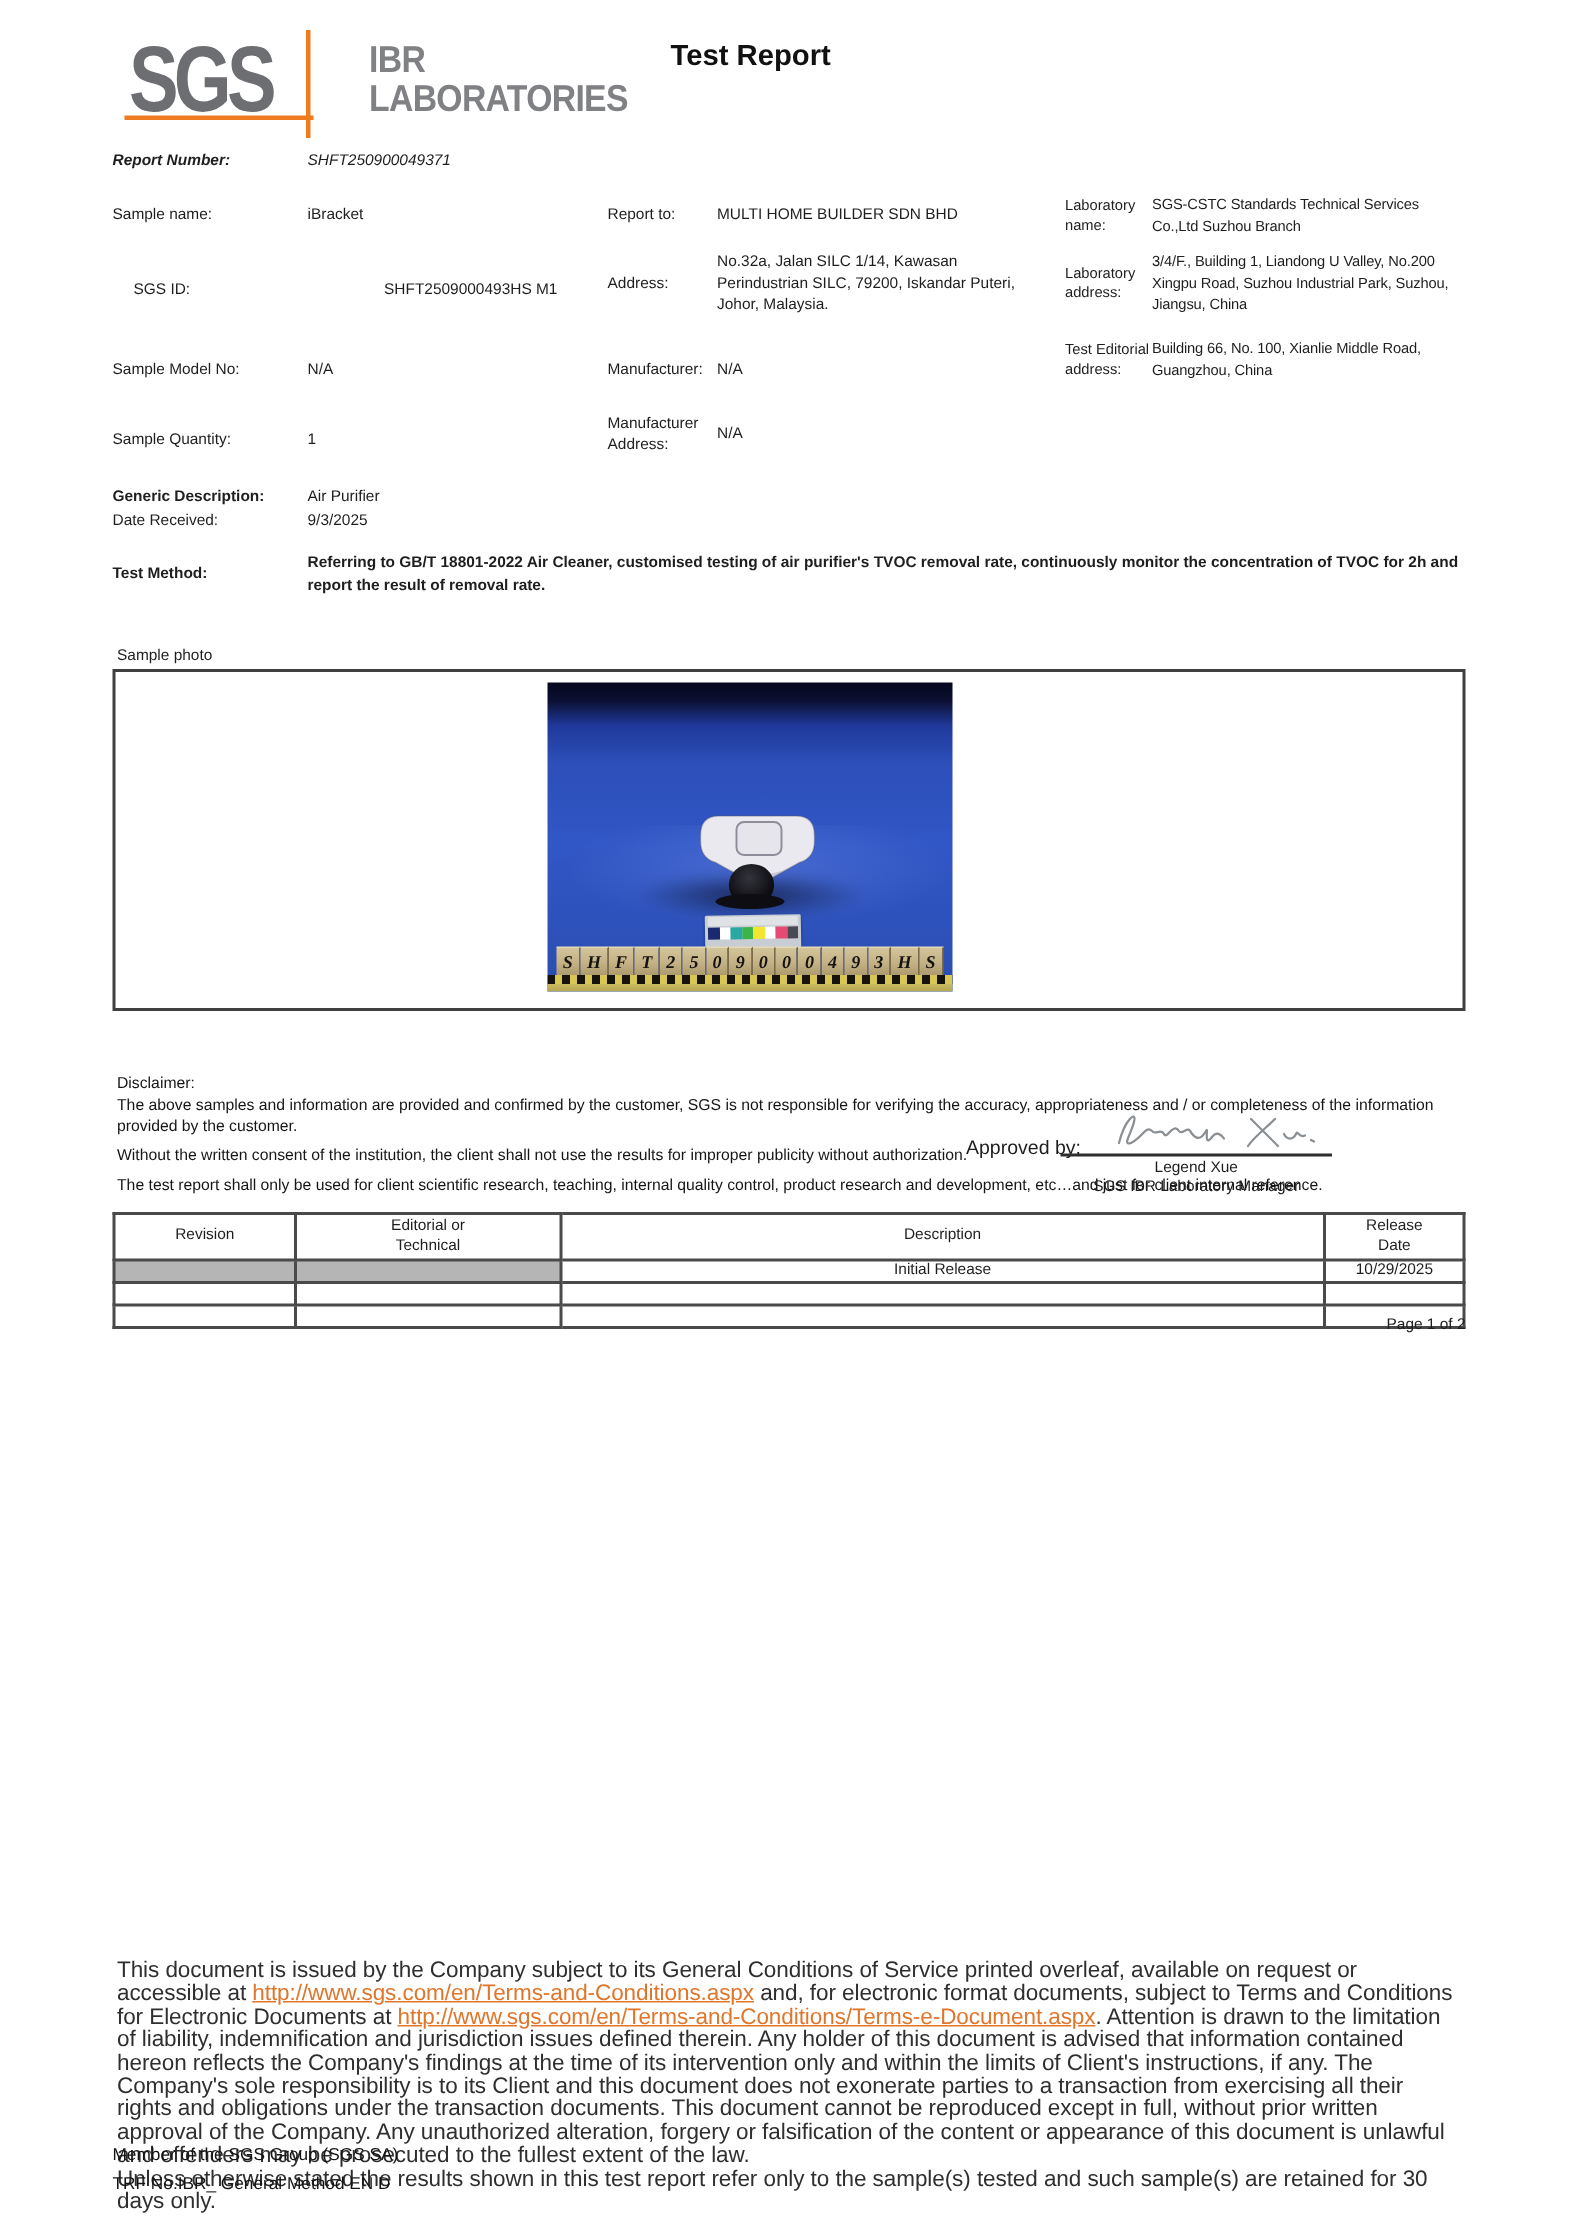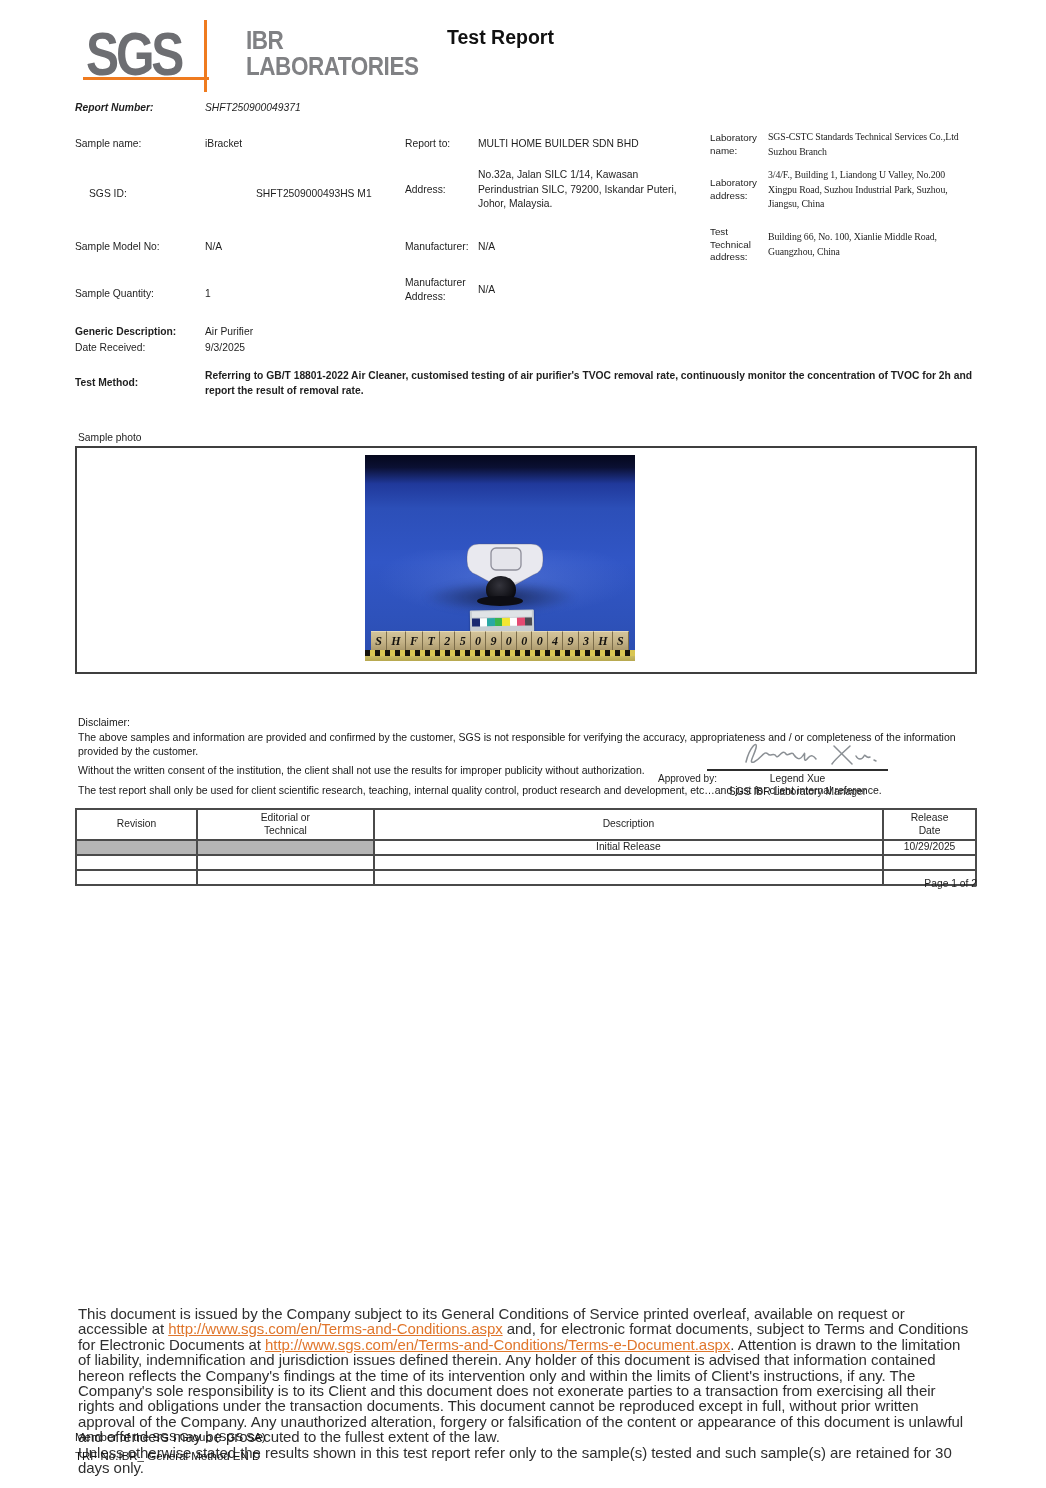--- a/index.html
+++ b/index.html
@@ -15,21 +15,21 @@
   .ibr-block { position:absolute; left:246px; top:27px; color:#808184; font-weight:bold;
                font-size:25px; line-height:26px; letter-spacing:-.5px; transform:scaleX(.9); transform-origin:left top; }
   .doc-title { position:absolute; left:447px; top:26px; font-size:19.5px; font-weight:bold; color:#111; }
 
   
   .row { position:absolute; display:flex; align-items:center; font-size:10.3px; line-height:14px; }
   .row .lbl { flex-shrink:0; }
   .lblL { width:130px; }
   .lblM { width:73px; }
   .lblR { width:58px; font-size:9.8px; line-height:12.5px; }
-  .valR { width:205px; font-size:9.8px; line-height:14.5px; letter-spacing:-.1px;font-family:Liberation Serif, serif; }
+  .valR { width:205px; font-size:9.8px; line-height:14.5px; letter-spacing:-.1px; }
   .valM { width:222px; line-height:14.5px; }
   .bold { font-weight:bold; }
   .tm-val { width:772px; font-weight:bold; line-height:15px; }
 
   
   .photo-label { position:absolute; left:78px; top:432px; font-size:10.3px; }
   .photo-box { position:absolute; left:75px; top:446px; width:902px; height:228px;
                border:2px solid #3f3f3f; background:#fff; }
   .photo { position:absolute; left:288px; top:7px; width:270px; height:206px; overflow:hidden;
            background:linear-gradient(180deg,#05071c 0%,#0b1033 6%,#20399b 14%,#2c4fb8 26%,#3156c6 52%,#2e52bb 78%,#2b4dae 100%); }
@@ -56,21 +56,21 @@
                  background:repeating-linear-gradient(90deg,#15130c 0 5px,#d9c653 5px 10px); }
   .tape-lower { position:absolute; left:0; top:201px; width:270px; height:5px;
                 background:linear-gradient(180deg,#c9ba62,#b7a84f); }
 
   
   .disclaimer { position:absolute; left:78px; top:715px; width:898px; font-size:10.5px; line-height:14.5px; color:#161616; }
   .disclaimer .p2 { margin-top:4px; }
   .disclaimer .p3 { margin-top:6px; }
 
   
-  .approved-by { position:absolute; left:644px; top:773px; font-size:10px;margin-left:14px; }
+  .approved-by { position:absolute; left:644px; top:757px; font-size:13px; }
   .sig-line { position:absolute; left:707px; top:769px; width:181px; height:1.5px; background:#2e2e2e; }
   .signature { position:absolute; left:740px; top:736px; }
   .approver-name { position:absolute; left:707px; top:773px; width:181px; text-align:center; font-size:10.3px; }
   .approver-title { position:absolute; left:697px; top:786px; width:201px; text-align:center; font-size:10.3px; }
 
   
   .rev-table { position:absolute; left:75px; top:808px; width:902px; border-collapse:collapse;
                font-size:10.3px; table-layout:fixed; }
   .rev-table td { border:2px solid #4a4a4a; text-align:center; vertical-align:middle; padding:0; line-height:12.5px; }
   .rev-table .hdr td { height:31px; }
@@ -143,21 +143,21 @@
 
   <div class="row" style="left:710px; top:130px;">
     <span class="lbl lblR">Laboratory name:</span>
     <span class="valR">SGS-CSTC Standards Technical Services Co.,Ltd  Suzhou Branch</span>
   </div>
   <div class="row" style="left:710px; top:168px;">
     <span class="lbl lblR">Laboratory address:</span>
     <span class="valR">3/4/F., Building 1, Liandong U Valley, No.200 Xingpu Road, Suzhou Industrial Park, Suzhou, Jiangsu, China</span>
   </div>
   <div class="row" style="left:710px; top:226px;">
-    <span class="lbl lblR">Test Technical address:</span>
+    <span class="lbl lblR">Test Editorial address:</span>
     <span class="valR">Building 66, No. 100, Xianlie Middle Road, Guangzhou, China</span>
   </div>
 
   <div class="row" style="left:75px; top:325px;">
     <span class="lbl lblL bold">Generic Description:</span>
     <span>Air Purifier</span>
   </div>
   <div class="row" style="left:75px; top:341px;">
     <span class="lbl lblL">Date Received:</span>
     <span>9/3/2025</span>

